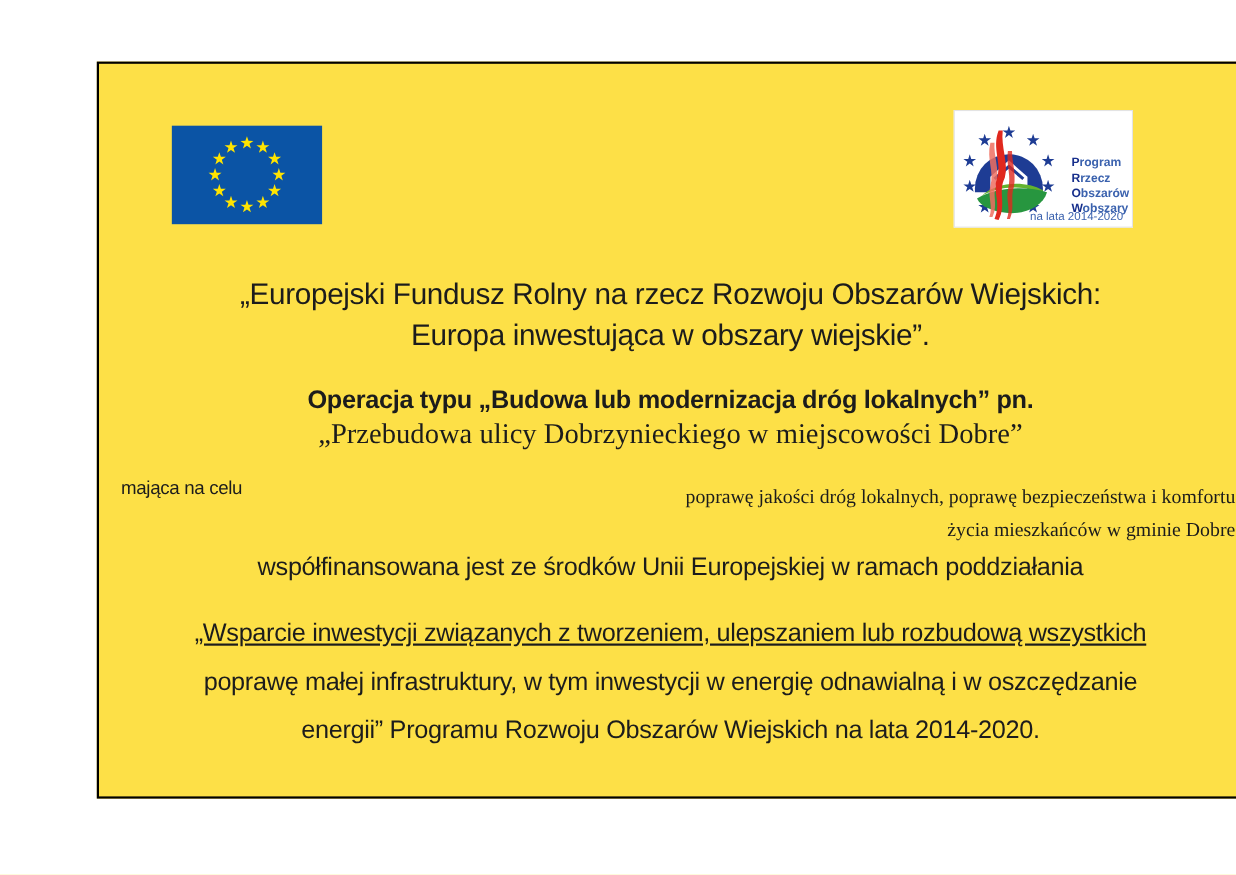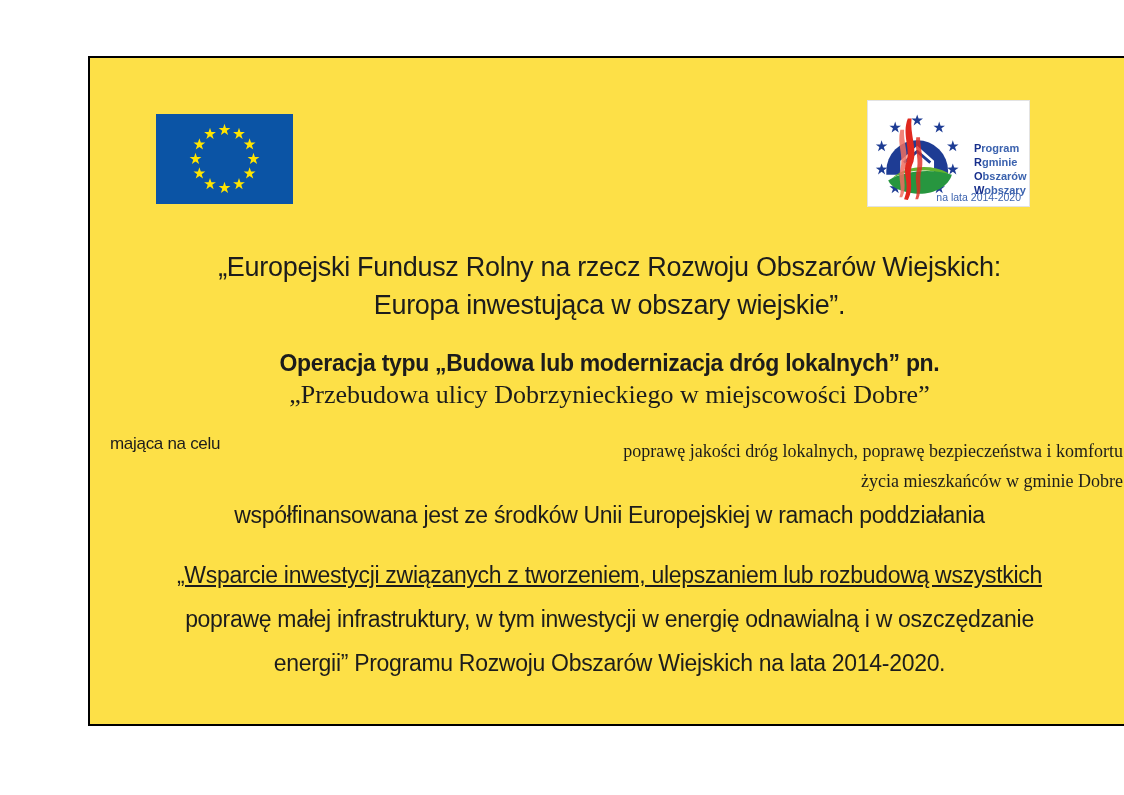--- a/index.html
+++ b/index.html
@@ -128,21 +128,21 @@
         <polygon class="prow-house" points="29,66 29,51 47,35 65,51 65,66"></polygon>
         <path class="prow-roof" d="M33,53 L47,41 L61,53"></path>
         <path class="prow-green-light" d="M20,70 C34,56 62,54 80,64 L80,68 C62,58 36,60 20,70 Z"></path>
         <path class="prow-green-dark" d="M16,72 C36,60 66,60 84,66 C80,80 62,88 44,86 C30,84 20,80 16,72 Z"></path>
         <path class="prow-red-light" opacity="0.85" d="M29,18 C25,34 33,46 29,60 C26,70 32,80 28,90 L31,90 C37,78 30,68 35,56 C38,44 32,30 33,18 Z"></path>
         <path class="prow-red" d="M37,6 C30,24 41,38 35,54 C31,66 40,76 33,92 L37,93 C45,78 36,66 43,52 C47,38 39,22 41,6 Z"></path>
         <path class="prow-red" opacity="0.8" d="M46,26 C44,40 50,50 46,64 C44,74 49,82 45,92 L48,92 C53,80 48,72 52,60 C54,48 50,36 50,26 Z"></path>
       </svg>
       <div class="prow-words">
         <div><span class="ini">P</span><span>rogram</span></div>
-        <div><span class="ini">R</span><span>gminie</span></div>
+        <div><span class="ini">R</span><span>rzecz</span></div>
         <div><span class="ini">O</span><span>bszarów</span></div>
         <div><span class="ini">W</span><span>obszary</span></div>
       </div>
       <div class="prow-years">na lata 2014-2020</div>
     </div>
 
     <div class="line sans fund l1">„Europejski Fundusz Rolny na rzecz Rozwoju Obszarów Wiejskich:</div>
     <div class="line sans fund l2">Europa inwestująca w obszary wiejskie”.</div>
 
     <div class="line sans body-s l3">Operacja typu „Budowa lub modernizacja dróg lokalnych” pn.</div>

